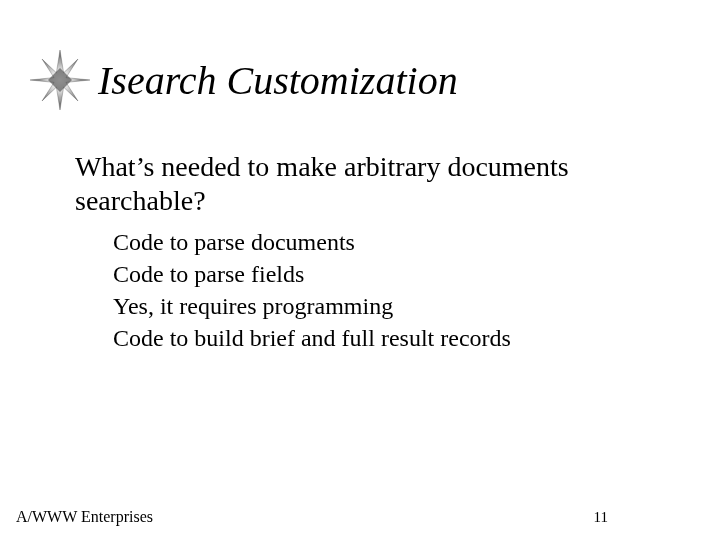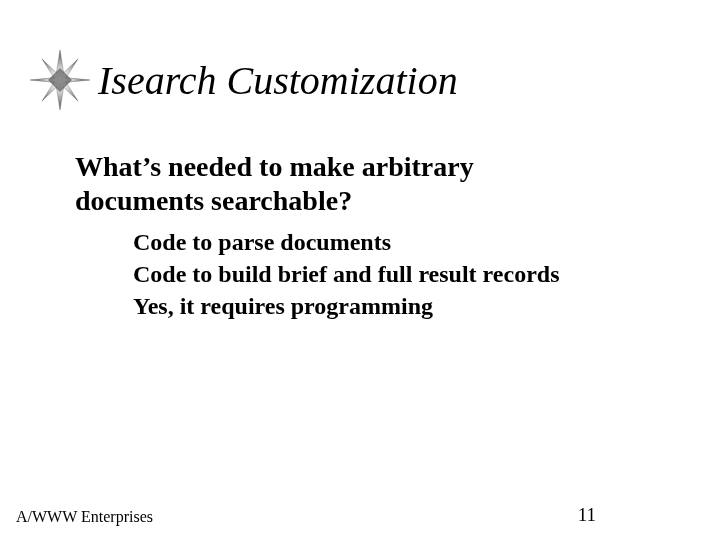--- a/index.html
+++ b/index.html
@@ -1,32 +1,32 @@
 <!DOCTYPE html>
 <html><head>
 <meta charset="utf-8">
 <style>
   * { margin: 0; padding: 0; box-sizing: border-box; }
   html, body { width: 720px; height: 540px; background: #fff; font-family: "Times New Roman", Times, serif; color: #000; }
   .slide { position: relative; width: 612px; height: 540px; padding: 11px; }
   .title-row { position: absolute; top: 50px; left: 30px; display: flex; align-items: center; }
   .star-icon { width: 60px; height: 60px; margin-right: 8px; display:flex; align-items:center; justify-content:center;}
   .title-text { font-size: 40px; font-style: italic; font-family: "Times New Roman", serif; }
-  .body { position: absolute; top: 150px; left: 65px; right: 40px; font-weight: bold; }
+  .body { position: absolute; top: 150px; left: 65px; right: 40px; }
   .bullet-l1 { display: flex; align-items: flex-start; margin-bottom: 10px; }
   .bullet-l1 .diamond { flex: 0 0 auto; margin-top: 10px; margin-right: 10px; }
   .bullet-l1 .text { font-size: 28px; line-height: 1.2; }
-  .sub { margin-left: 60px; margin-top: 6px; }
+  .sub { margin-left: 40px; margin-top: 6px; }
   .bullet-l2 { display: flex; align-items: flex-start; margin-bottom: 2px; }
   .bullet-l2 .diamond { flex: 0 0 auto; margin-top: 8px; margin-right: 8px; }
   .bullet-l2 .text { font-size: 24px; line-height: 1.25; }
   .diamond-shape { width: 14px; height: 14px; background: #000; transform: rotate(45deg); }
   .diamond-shape.small { width: 11px; height: 11px; }
   .footer-left { position: absolute; bottom: 14px; left: 16px; font-size: 16px; font-family: "Times New Roman", serif; }
-  .footer-right { position: absolute; bottom: 14px; right: 16px; font-size: 19px; font-family: "Times New Roman", serif; }
+  .footer-right { position: absolute; bottom: 14px; right: 4px; font-size: 15px; font-family: "Times New Roman", serif; }
 </style>
 </head>
 <body>
 <div class="slide">
 
   <div class="title-row">
     <span class="star-icon">
       <svg viewBox="0 0 100 100" width="60" height="60">
         <defs>
           <radialGradient id="g1" cx="50%" cy="50%" r="50%">
@@ -47,24 +47,28 @@
       <span class="diamond"><span class="diamond-shape"></span></span>
       <span class="text">What’s needed to make arbitrary documents searchable?</span>
     </div>
     <div class="sub">
       <div class="bullet-l2">
         <span class="diamond"><span class="diamond-shape small"></span></span>
         <span class="text">Code to parse documents</span>
       </div>
       <div class="bullet-l2">
         <span class="diamond"><span class="diamond-shape small"></span></span>
-        <span class="text">Code to build brief and full result records</span>
+        <span class="text">Code to parse fields</span>
       </div>
       <div class="bullet-l2">
         <span class="diamond"><span class="diamond-shape small"></span></span>
         <span class="text">Yes, it requires programming</span>
+      </div>
+      <div class="bullet-l2">
+        <span class="diamond"><span class="diamond-shape small"></span></span>
+        <span class="text">Code to build brief and full result records</span>
       </div>
     </div>
   </div>
 
   <div class="footer-left">A/WWW Enterprises</div>
   <div class="footer-right">11</div>
 </div>
 
 </body></html>

